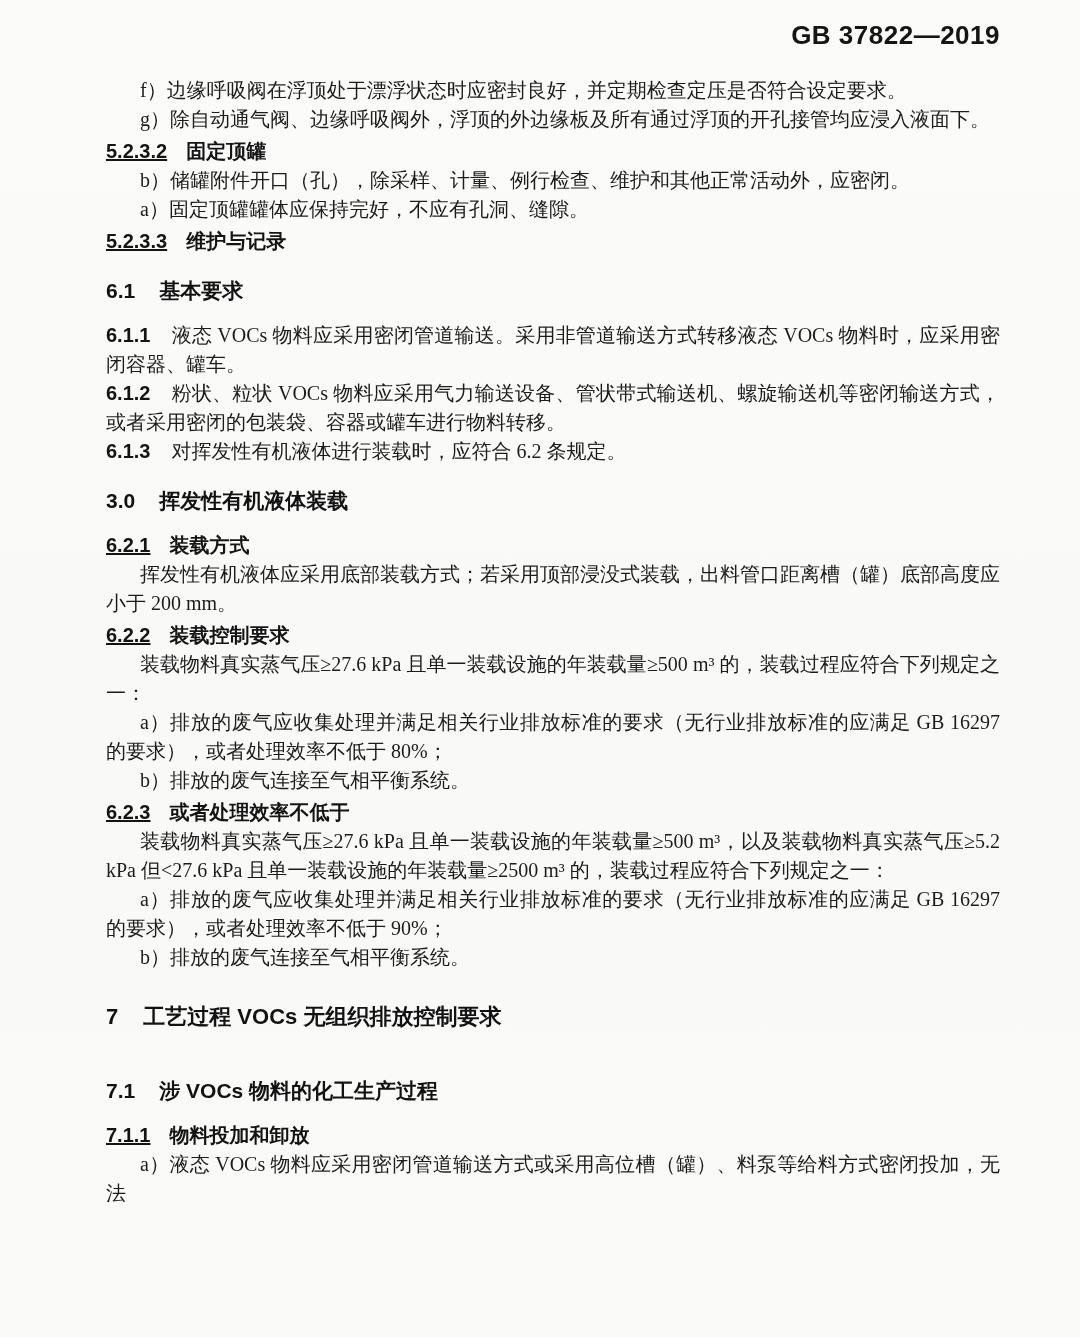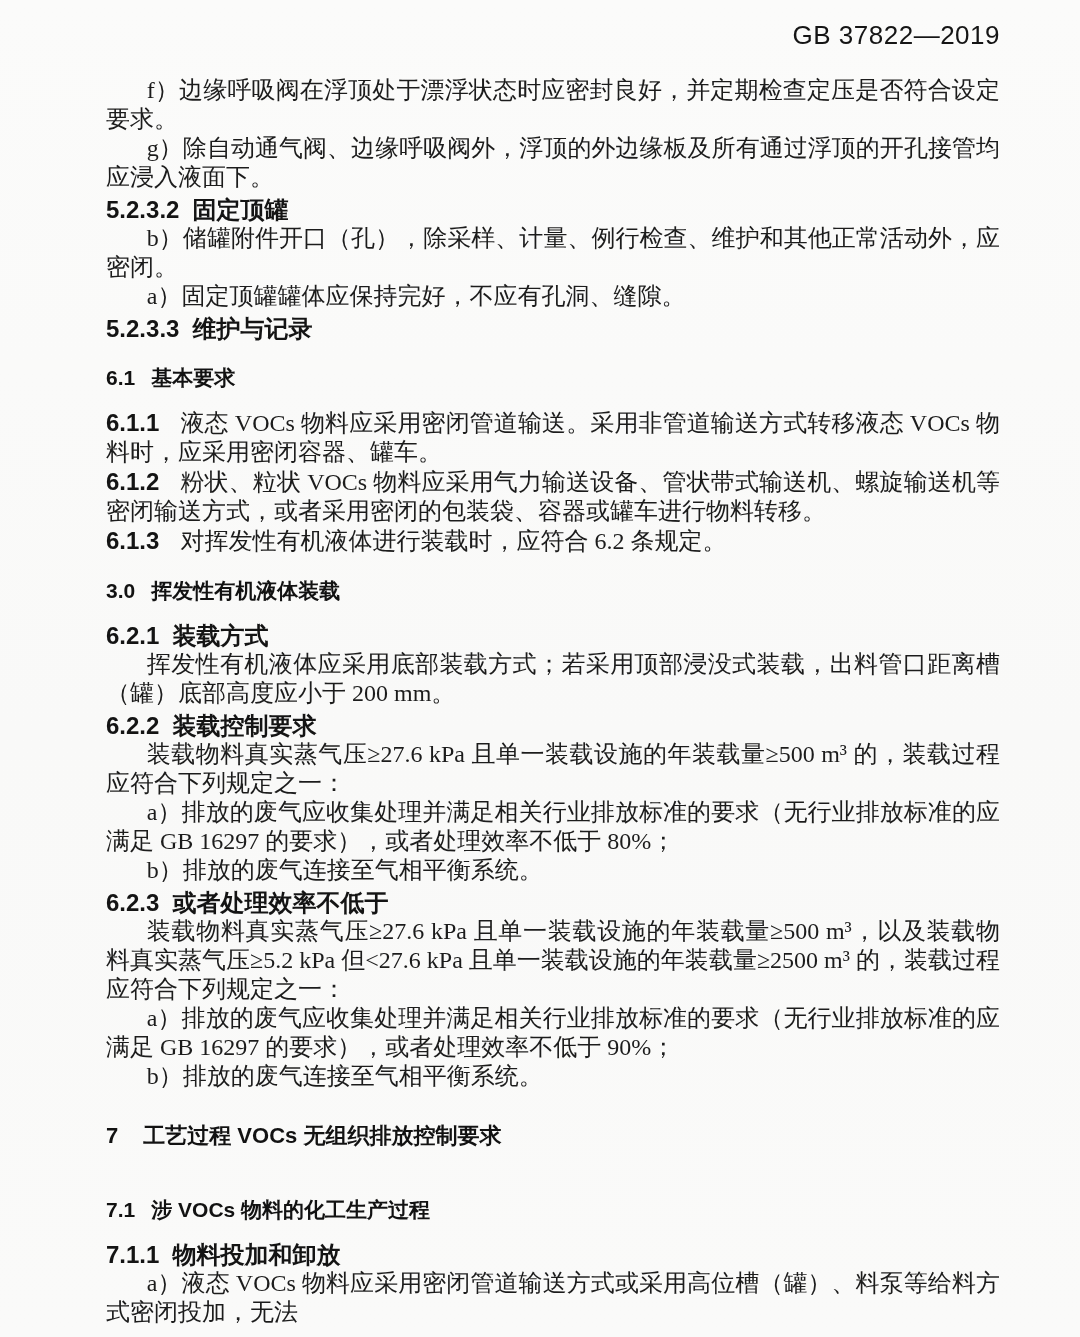--- a/index.html
+++ b/index.html
@@ -15,33 +15,33 @@
     background: linear-gradient(180deg, #fbfbfa 0%, #f9f9f8 55%, #fafaf9 100%);
     overflow: hidden;
     color: #1c1c1c;
     font-family: "Liberation Serif", "DejaVu Serif", serif;
   }
   .header {
     position: absolute;
     top: 20px;
     right: 80px;
     font-family: "Liberation Sans", "DejaVu Sans", sans-serif;
-    font-weight: 400;
+    font-weight: 700;
     font-size: 26px;
     letter-spacing: 0.5px;
     color: #151515;
   }
   .content {
     position: absolute;
     left: 106px;
     right: 80px;
     top: 76px;
   }
   .block {
-    font-size: 24px;
+    font-size: 20px;
     line-height: 29px;
     margin: 0;
   }
   .list-item, .paragraph {
     text-align: justify;
     text-indent: 1.7em;
   }
   .numbered-para {
     text-align: justify;
   }
@@ -50,30 +50,30 @@
     font-weight: 700;
     color: #141414;
     margin-right: 21px;
   }
   .sub-heading {
     font-family: "Liberation Sans", "DejaVu Sans", sans-serif;
     font-weight: 700;
     color: #141414;
     margin-top: 3px;
   }
-  .sub-heading .num { margin-right: 13px; }
+  .sub-heading .num { margin-right: 19px; text-decoration: underline; }
   .section-heading {
     font-family: "Liberation Sans", "DejaVu Sans", sans-serif;
     font-weight: 700;
     color: #121212;
     font-size: 21px;
     line-height: 29px;
     margin: 20px 0 16px 0;
   }
-  .section-heading .num { margin-right: 16px; }
+  .section-heading .num { margin-right: 24px; }
   .chapter-heading {
     font-family: "Liberation Sans", "DejaVu Sans", sans-serif;
     font-weight: 700;
     color: #121212;
     font-size: 22px;
     line-height: 30px;
     margin: 30px 0 44px 0;
   }
   .chapter-heading .num { margin-right: 25px; }
 </style>

